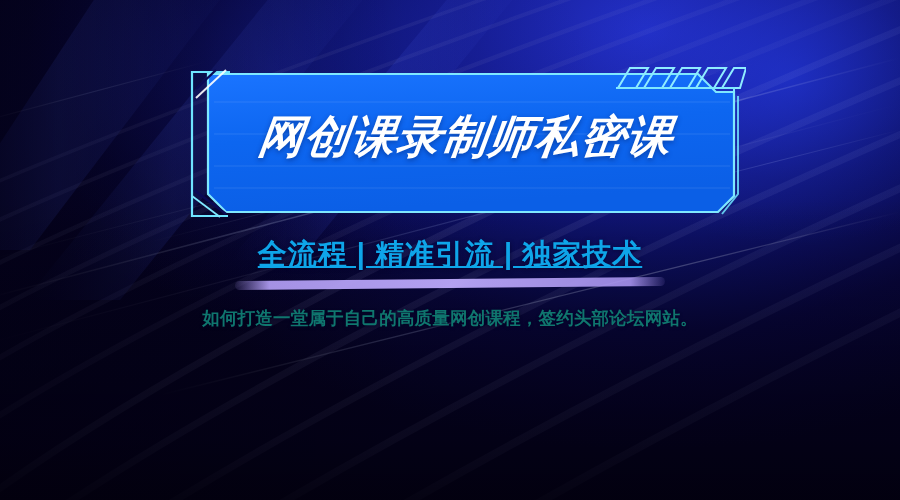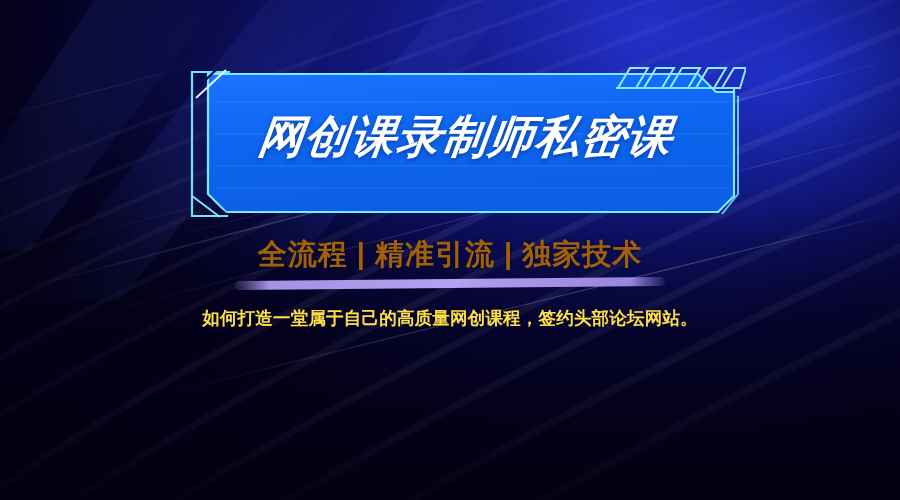--- a/index.html
+++ b/index.html
@@ -97,38 +97,39 @@
         rgba(170,150,240,0.88) 92%,
         rgba(150,130,225,0.10) 100%);
     border-radius: 5px;
     filter: blur(0.4px);
   }
   .subtitle {
     position: relative;
     font-size: 29px;
     line-height: 1;
     font-weight: 700;
-    color: #a16207;
+    color: #0ea5e9;
     white-space: nowrap;
     letter-spacing: 1px;
     text-shadow: 0 1px 4px rgba(5,0,40,0.7);
+    text-decoration: underline;
   }
 
   
   .body-wrap {
     position: absolute;
     left: 0; right: 0;
     top: 303px;
     text-align: center;
   }
   .body-line {
     font-size: 17.5px;
     line-height: 30px;
     font-weight: 700;
-    color: #fde047;
+    color: #0f766e;
     white-space: nowrap;
     letter-spacing: 0.2px;
     text-shadow: 0 1px 3px rgba(5,0,35,0.85);
   }
 </style>
 </head>
 <body>
 
 <div id="poster">
 

